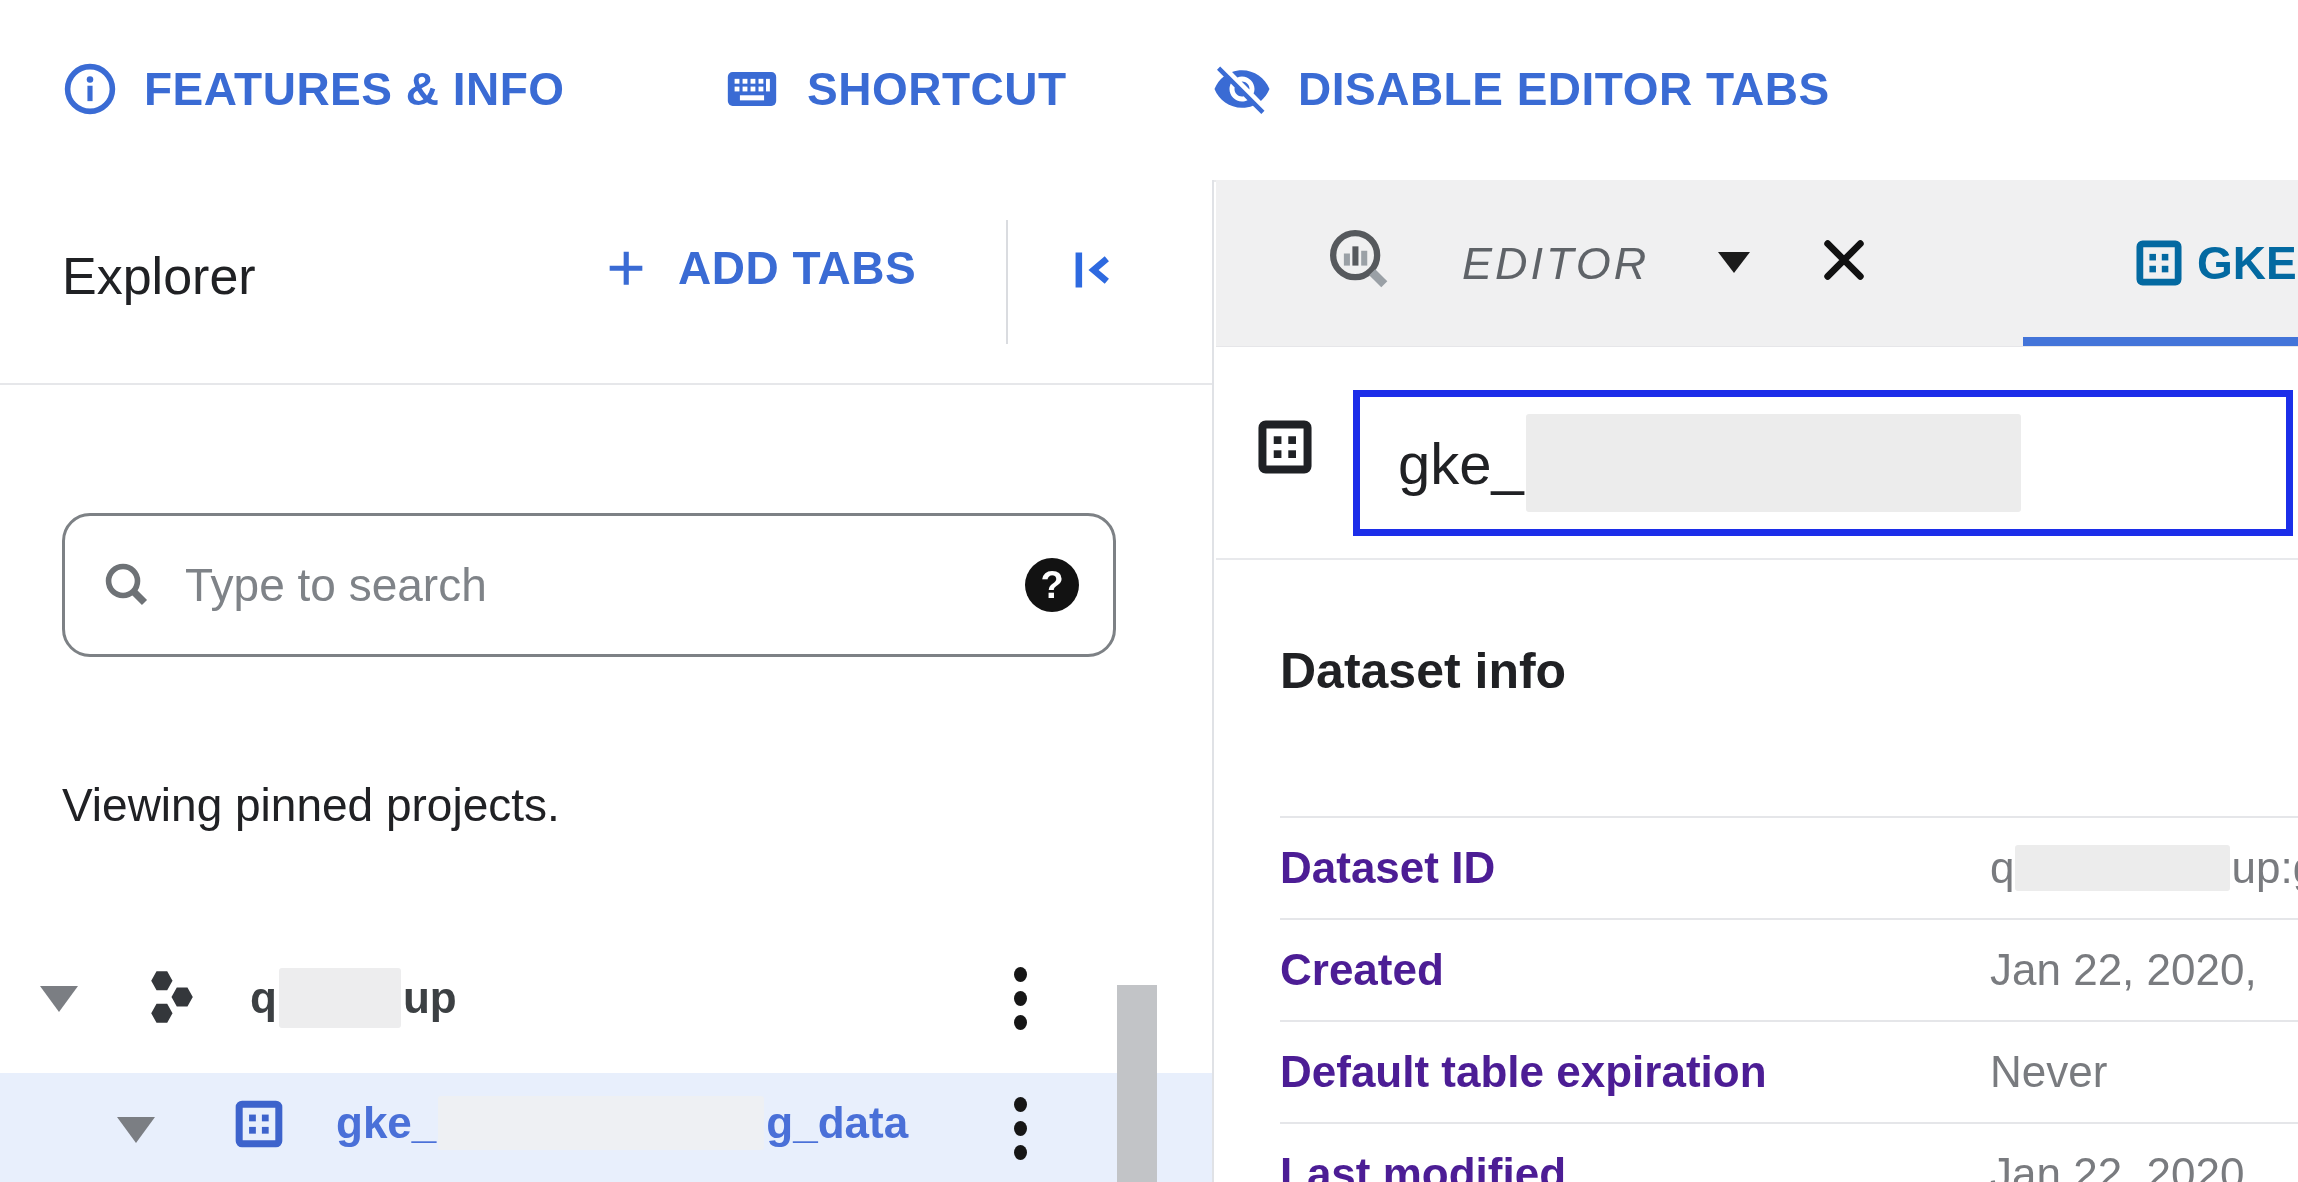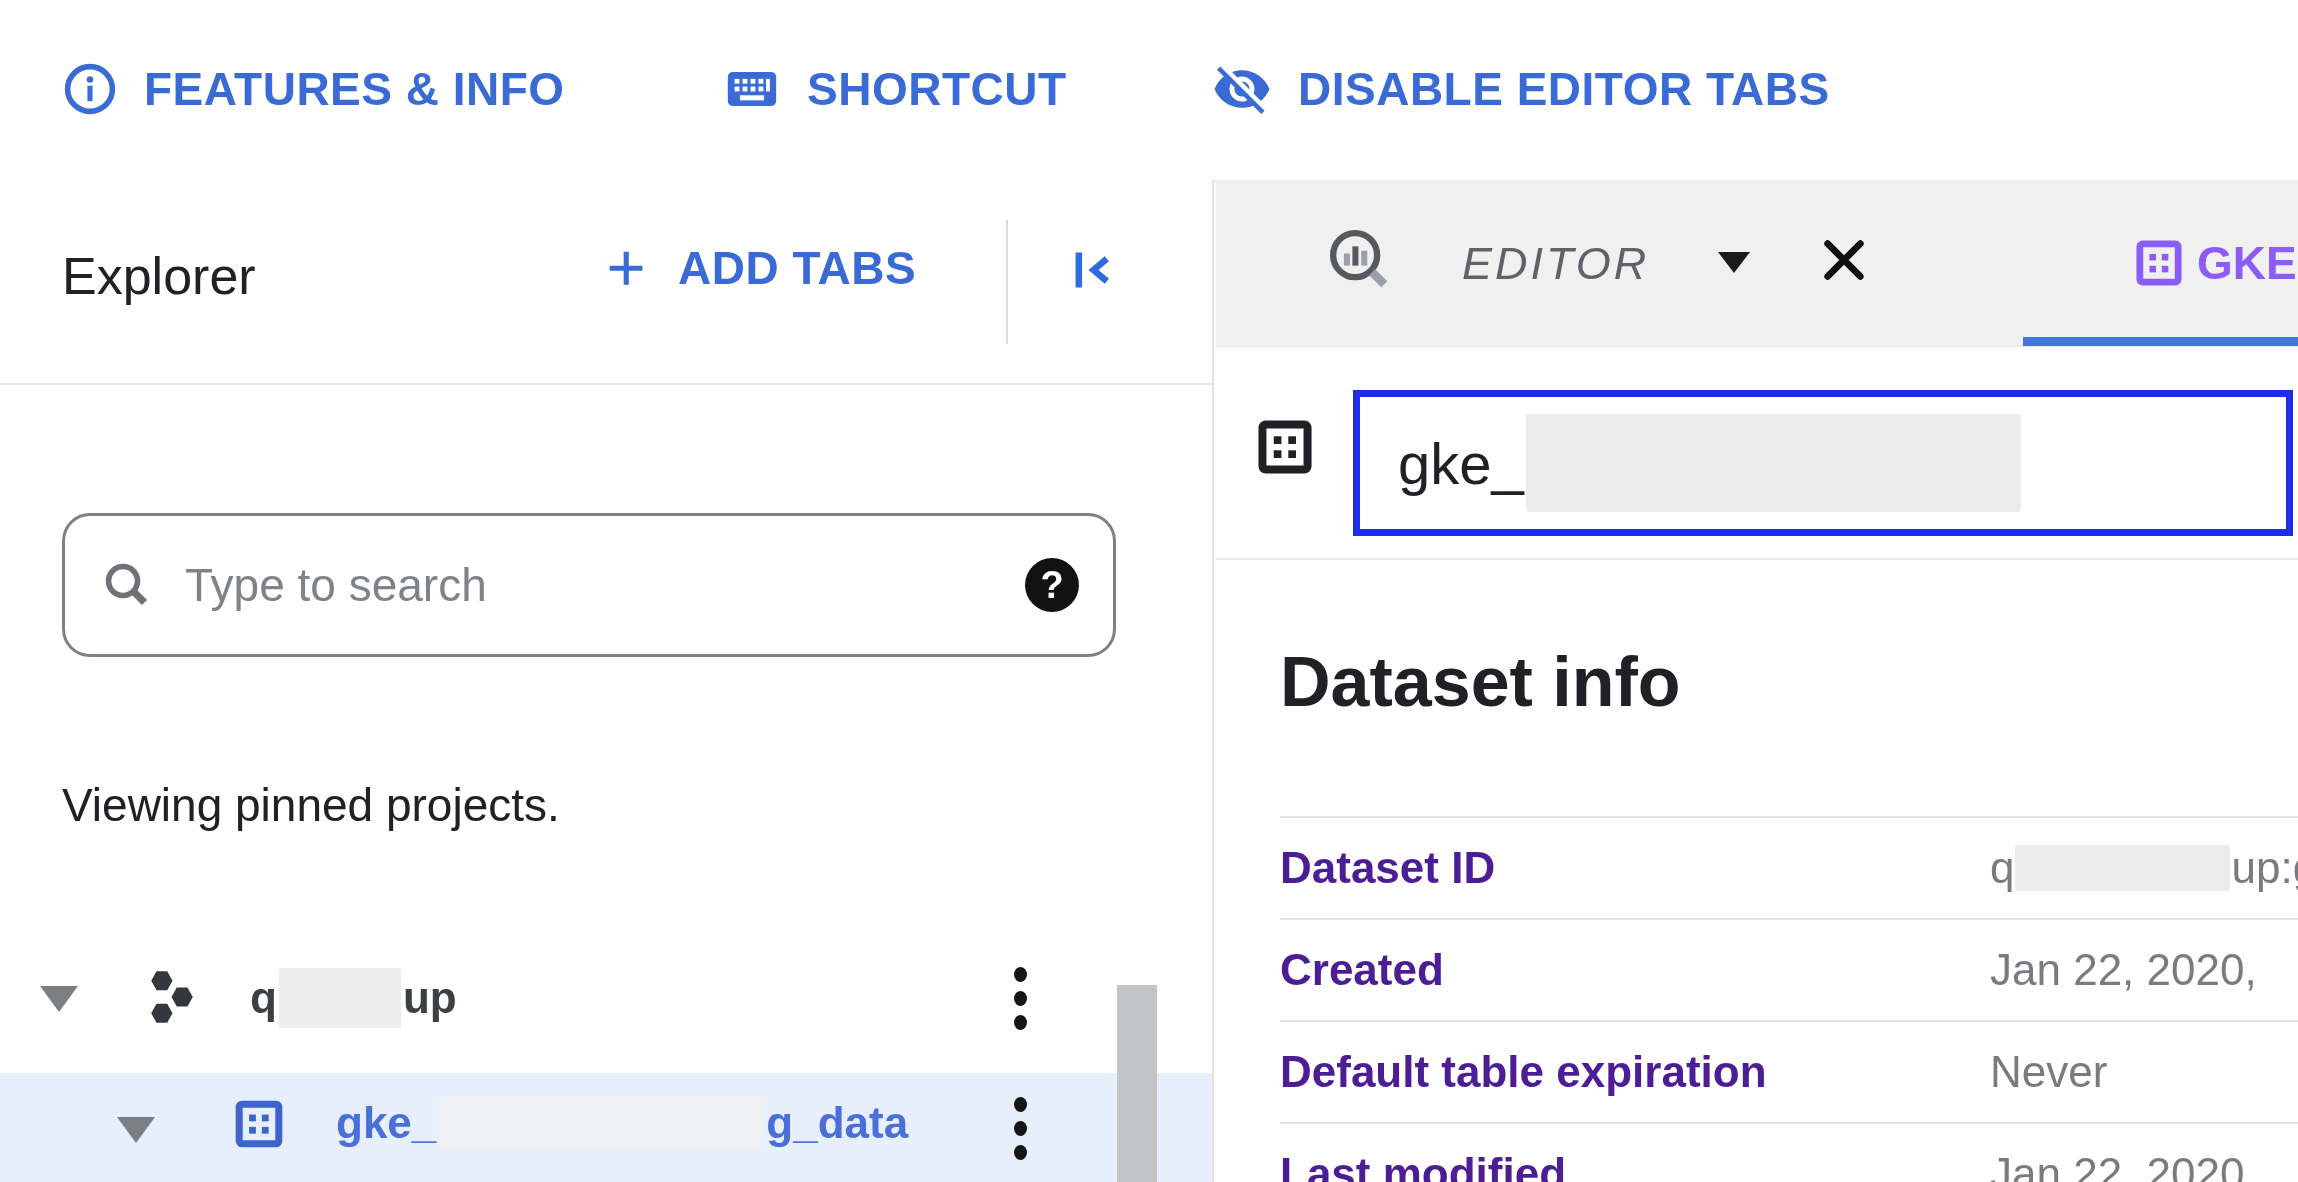--- a/index.html
+++ b/index.html
@@ -59,30 +59,30 @@
   
   .right-panel{position:absolute;left:1216px;top:180px;width:1082px;height:1002px;background:#fff;}
   .tabbar{position:absolute;left:0;top:0;width:100%;height:166px;background:#f0f0f1;
     border-bottom:1px solid #e6e6e9;}
   .editor-icon{position:absolute;left:110px;top:46px;display:flex;}
   .editor-label{position:absolute;left:246px;top:58px;font-size:45px;color:#5f6368;letter-spacing:3px;font-style:italic;}
   .caret-down{position:absolute;left:502px;top:72px;width:0;height:0;cursor:pointer;
     border-left:16px solid transparent;border-right:16px solid transparent;border-top:21px solid #1b1b1b;}
   .close-x{position:absolute;left:600px;top:52px;display:flex;cursor:pointer;color:#111;}
   .gke-tab{position:absolute;right:0;top:0;width:275px;height:100%;overflow:hidden;cursor:pointer;
-    display:flex;align-items:center;gap:10px;padding-left:108px;box-sizing:border-box;color:#8b5cf6;}
+    display:flex;align-items:center;gap:10px;padding-left:108px;box-sizing:border-box;color:#0369a1;}
   .gke-tab .tab-label{font-size:46px;font-weight:700;white-space:nowrap;}
   .tab-underline{position:absolute;right:0;bottom:0;width:275px;height:9px;background:#4374d9;}
   .title-ds-icon{position:absolute;left:36px;top:234px;color:#1f2125;display:flex;}
   .title-box{position:absolute;left:137px;top:210px;width:940px;height:146px;box-sizing:border-box;
     border:7px solid #1c2ee9;background:#fff;display:flex;align-items:center;padding-left:38px;
     overflow:hidden;white-space:nowrap;font-size:58px;color:#202124;cursor:text;}
   .redact.title-r{width:495px;height:98px;margin:0 2px;background:#ececec;}
   .panel-divider{position:absolute;left:0;top:378px;width:100%;height:2px;background:#e8e9ec;}
-  .info-heading{position:absolute;left:64px;top:462px;font-size:70px;font-weight:700;color:#202124;}
+  .info-heading{position:absolute;left:64px;top:462px;font-size:50px;font-weight:700;color:#202124;}
   .info-table{position:absolute;left:64px;top:636px;width:1018px;height:366px;overflow:hidden;}
   .irow{position:relative;height:100px;border-top:2px solid #e5e6e9;display:flex;align-items:center;
     white-space:nowrap;overflow:visible;}
   .ilabel{font-size:44px;font-weight:700;color:#4c1d95;}
   .ival{position:absolute;left:710px;font-size:44px;color:#797b7f;display:flex;align-items:center;}
   .redact.id-r{width:215px;height:46px;margin:0 1px;background:#ececec;}
   svg{display:block;}
 </style>
 </head>
 <body>

